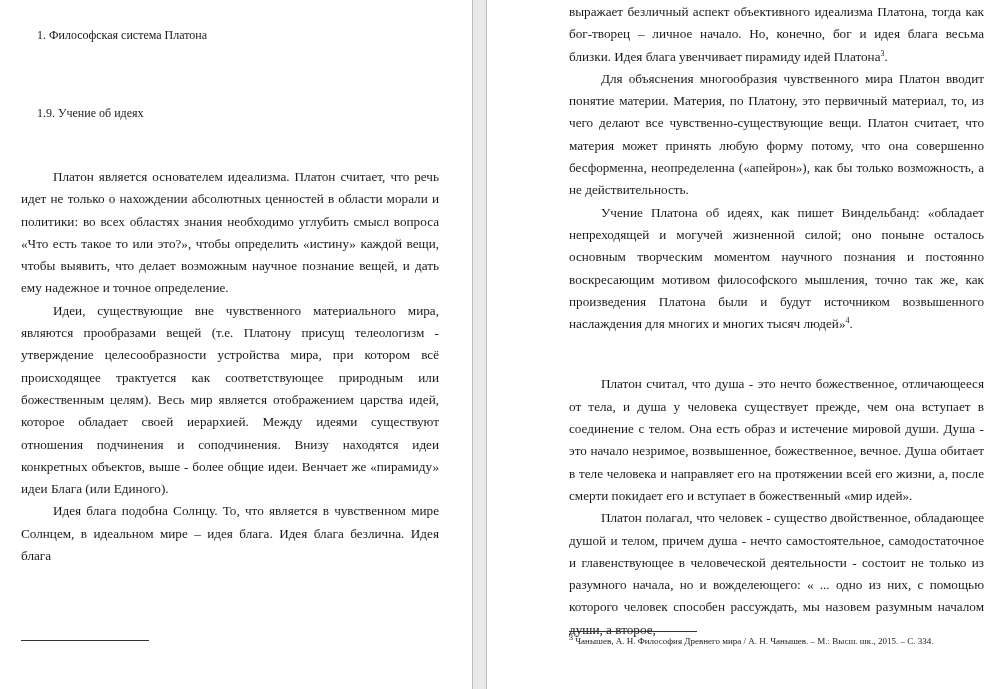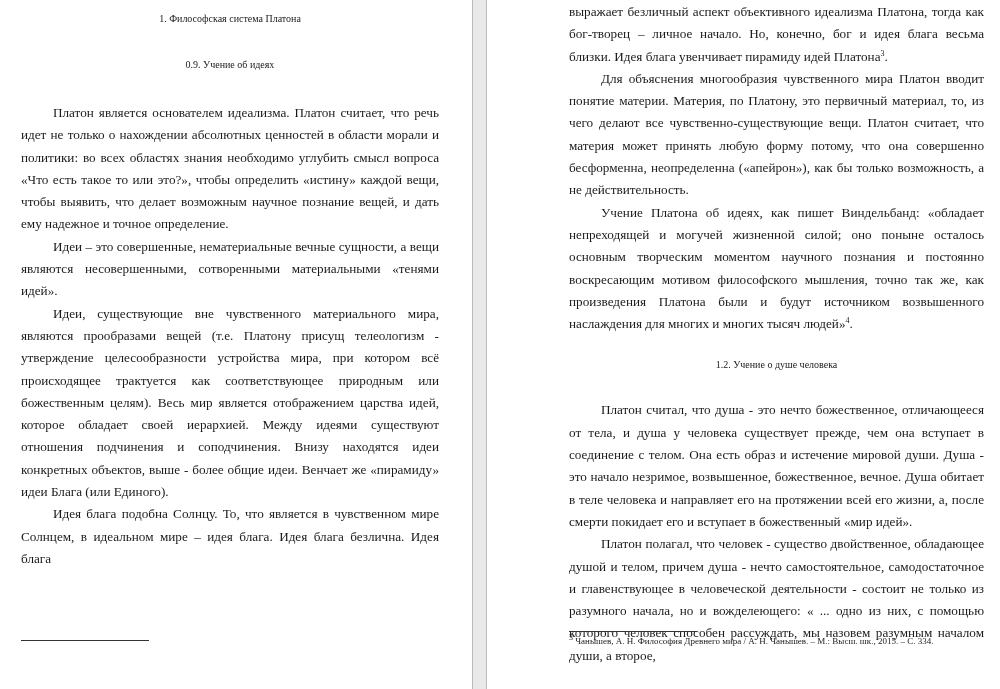--- a/index.html
+++ b/index.html
@@ -17,58 +17,56 @@
   .gutter {
     position: absolute; left: 472px; top: 0; width: 15px; height: 689px;
     background: #e9e9e9;
     border-left: 1px solid #bcbcbc; border-right: 1px solid #bcbcbc;
     box-sizing: border-box;
   }
   .content { position: absolute; }
   #page-left .content { left: 21px; width: 418px; top: 0; }
   #page-right .content { left: 82px; width: 415px; top: 0; }
   .heading {
-    text-align: center; font-size: 10px; line-height: 26px; margin: 0;
+    font-size: 12px; line-height: 26px; margin: 16px;
   }
   .p {
     font-size: 13.2px; line-height: 22.3px; text-align: justify; margin: 0;
     text-indent: 32px;
   }
   .p.noindent { text-indent: 0; }
   sup { font-size: 8px; line-height: 0; vertical-align: super; }
   .fn-rule { position: absolute; height: 1px; background: #333; width: 128px; }
   .footnote { position: absolute; font-size: 9px; line-height: 10.5px; white-space: nowrap; }
 </style>
 </head>
 <body>
 
 <div class="page" id="page-left">
   <div class="content">
     <div style="height:6px"></div>
     <p class="heading">1. Философская система Платона</p>
     <div style="height:20px"></div>
-    <p class="heading">0.9. Учение об идеях</p>
+    <p class="heading">1.9. Учение об идеях</p>
     <div style="height:24px"></div>
     <p class="p">Платон является основателем идеализма. Платон считает, что речь идет не только о нахождении абсолютных ценностей в области морали и политики: во всех областях знания необходимо углубить смысл вопроса «Что есть такое то или это?», чтобы определить «истину» каждой вещи, чтобы выявить, что делает возможным научное познание вещей, и дать ему надежное и точное определение.</p>
-    <p class="p">Идеи – это совершенные, нематериальные вечные сущности, а вещи являются несовершенными, сотворенными материальными «тенями идей».</p>
     <p class="p">Идеи, существующие  вне чувственного материального мира, являются прообразами вещей (т.е. Платону присущ телеологизм - утверждение целесообразности устройства мира, при котором всё происходящее трактуется как соответствующее природным или божественным целям). Весь мир является отображением царства идей, которое обладает своей иерархией. Между идеями существуют отношения подчинения и соподчинения. Внизу находятся идеи конкретных объектов, выше - более общие идеи. Венчает же «пирамиду» идеи Блага (или Единого).</p>
     <p class="p">Идея блага подобна Солнцу. То, что является в чувственном мире Солнцем, в идеальном мире – идея блага. Идея блага безлична. Идея блага</p>
   </div>
   <div class="fn-rule" style="left:21px; top:640px;"></div>
 </div>
 
 <div class="gutter"></div>
 
 <div class="page" id="page-right">
   <div class="content">
     <div style="height:1px"></div>
     <p class="p noindent"><span>выражает безличный аспект объективного идеализма Платона, тогда как бог-творец – личное начало. Но, конечно, бог и идея блага весьма близки. Идея блага увенчивает пирамиду идей Платона</span><sup>3</sup>.</p>
     <p class="p">Для объяснения многообразия чувственного мира Платон вводит понятие материи. Материя, по Платону, это первичный материал, то, из чего делают все чувственно-существующие вещи. Платон считает, что материя может принять любую форму потому, что она совершенно бесформенна, неопределенна («апейрон»), как бы только возможность, а не действительность.</p>
     <p class="p"><span>Учение Платона об идеях, как пишет Виндельбанд: «обладает непреходящей и могучей жизненной силой; оно поныне осталось основным творческим моментом научного познания и постоянно воскресающим мотивом философского мышления, точно так же, как произведения Платона были и будут источником возвышенного наслаждения для многих и многих тысяч людей»</span><sup>4</sup>.</p>
     <div style="height:17px"></div>
-    <p class="heading">1.2. Учение о душе человека</p>
     <div style="height:21px"></div>
     <p class="p">Платон считал, что душа - это нечто божественное, отличающееся от тела, и душа у человека существует прежде, чем она вступает в соединение с телом. Она есть образ и истечение мировой души. Душа - это начало незримое, возвышенное, божественное, вечное. Душа обитает в теле человека и направляет его на протяжении всей его жизни, а, после смерти покидает его и вступает в божественный «мир идей».</p>
     <p class="p">Платон полагал, что человек - существо двойственное, обладающее душой и телом, причем душа - нечто самостоятельное, самодостаточное и главенствующее в человеческой деятельности - состоит не только из разумного начала, но и вожделеющего: « ... одно из них, с помощью которого человек способен рассуждать, мы назовем разумным началом души, а второе,</p>
   </div>
   <div class="fn-rule" style="left:82px; top:631px;"></div>
   <div class="footnote" style="left:82px; top:636px;text-align:right;"><sup>3</sup> <span>Чанышев, А. Н. Философия Древнего мира / А. Н. Чанышев. – М.: Высш. шк., 2015. – С. 334.</span></div>
 </div>
 
 </body></html>

